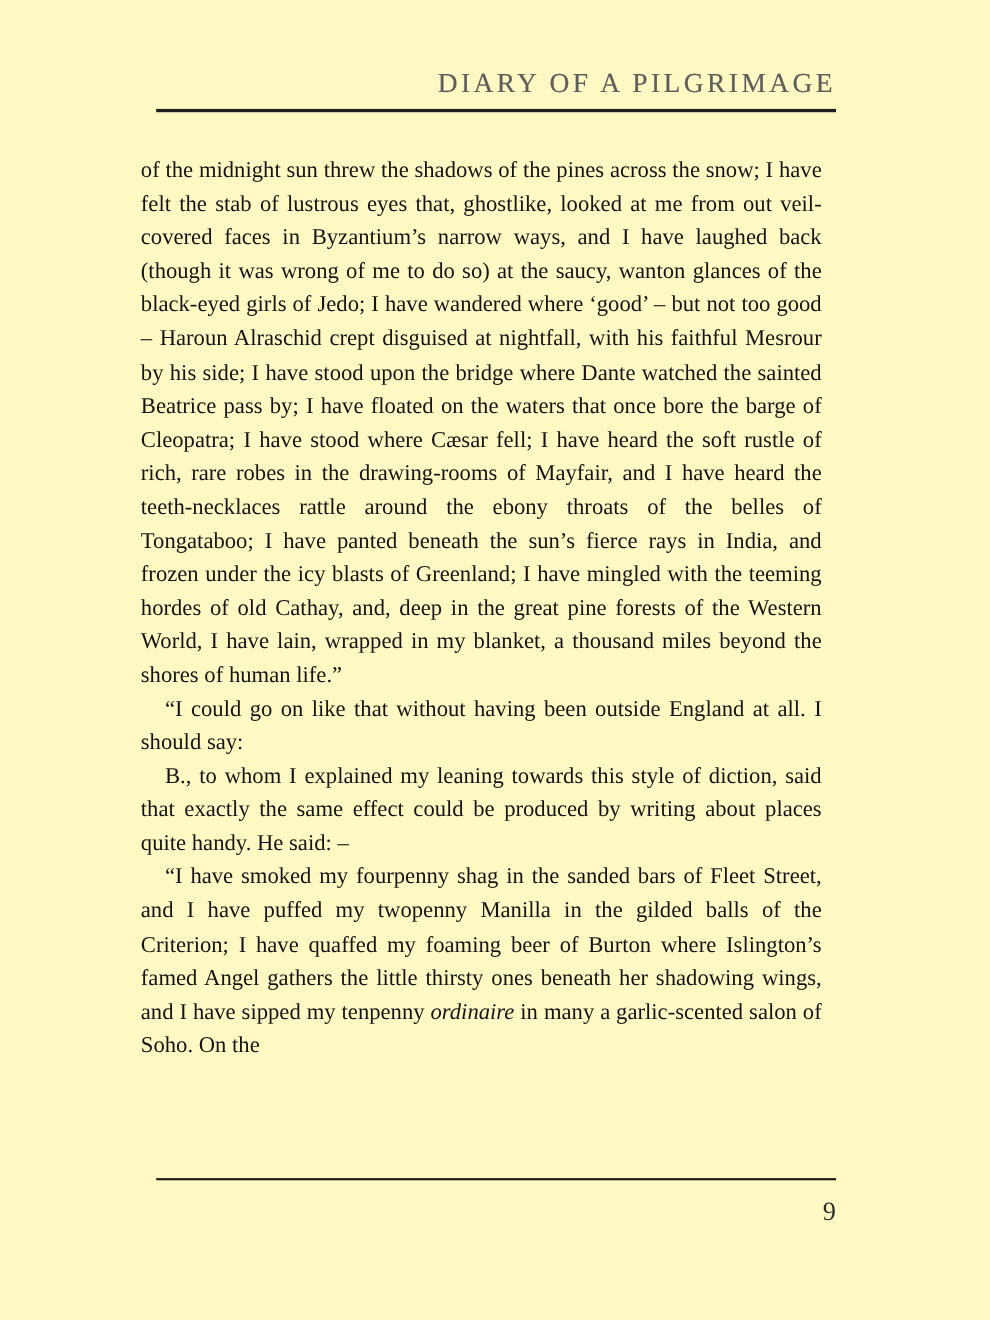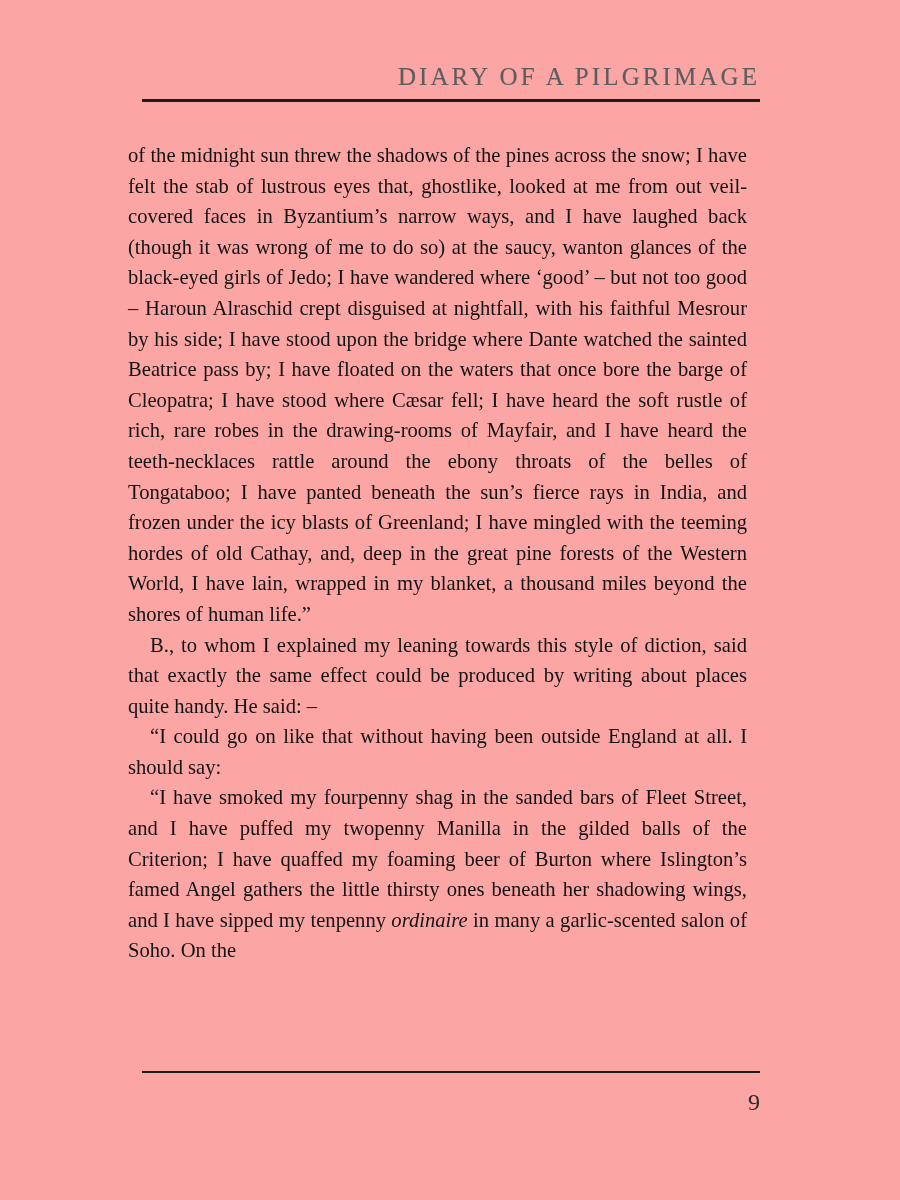--- a/index.html
+++ b/index.html
@@ -12,21 +12,21 @@
     height: 1200px;
     overflow: hidden;
     font-family: "Liberation Serif", "DejaVu Serif", serif;
     color: #1a1a1a;
   }
 
   .page {
     position: relative;
     width: 900px;
     height: 1200px;
-    background: #fca5a5;
+    background: #fef9c3;
     box-sizing: border-box;
   }
 
   
   .header-block {
     position: absolute;
     left: 142px;
     top: 62px;
     width: 618px;
   }
@@ -98,23 +98,23 @@
 
   <div class="header-block">
     <div class="running-head">DIARY OF A PILGRIMAGE</div>
     <div class="rule-head"></div>
   </div>
 
   <div class="body-col">
 
     <p class="para">of the midnight sun threw the shadows of the pines across the snow; I have felt the stab of lustrous eyes that, ghostlike, looked at me from out veil-covered faces in Byzantium’s narrow ways, and I have laughed back (though it was wrong of me to do so) at the saucy, wanton glances of the black-eyed girls of Jedo; I have wandered where ‘good’ – but not too good – Haroun Alraschid crept disguised at nightfall, with his faithful Mesrour by his side; I have stood upon the bridge where Dante watched the sainted Beatrice pass by; I have floated on the waters that once bore the barge of Cleopatra; I have stood where Cæsar fell; I have heard the soft rustle of rich, rare robes in the drawing-rooms of Mayfair, and I have heard the teeth-necklaces rattle around the ebony throats of the belles of Tongataboo; I have panted beneath the sun’s fierce rays in India, and frozen under the icy blasts of Greenland; I have mingled with the teeming hordes of old Cathay, and, deep in the great pine forests of the Western World, I have lain, wrapped in my blanket, a thousand miles beyond the shores of human life.”</p>
 
+    <p class="para indent">“I could go on like that without having been outside England at all. I should say:</p>
+
     <p class="para indent">B., to whom I explained my leaning towards this style of diction, said that exactly the same effect could be produced by writing about places quite handy. He said: –</p>
-
-    <p class="para indent">“I could go on like that without having been outside England at all. I should say:</p>
 
     <p class="para indent"><span>“I have smoked my fourpenny shag in the sanded bars of Fleet Street, and I have puffed my twopenny Manilla in the gilded balls of the Criterion; I have quaffed my foaming beer of Burton where Islington’s famed Angel gathers the little thirsty ones beneath her shadowing wings, and I have sipped my tenpenny </span><em>ordinaire</em><span> in many a garlic-scented salon of Soho. On the</span></p>
 
   </div>
 
   <div class="footer-block">
     <div class="rule-foot"></div>
     <div class="folio">9</div>
   </div>
 

